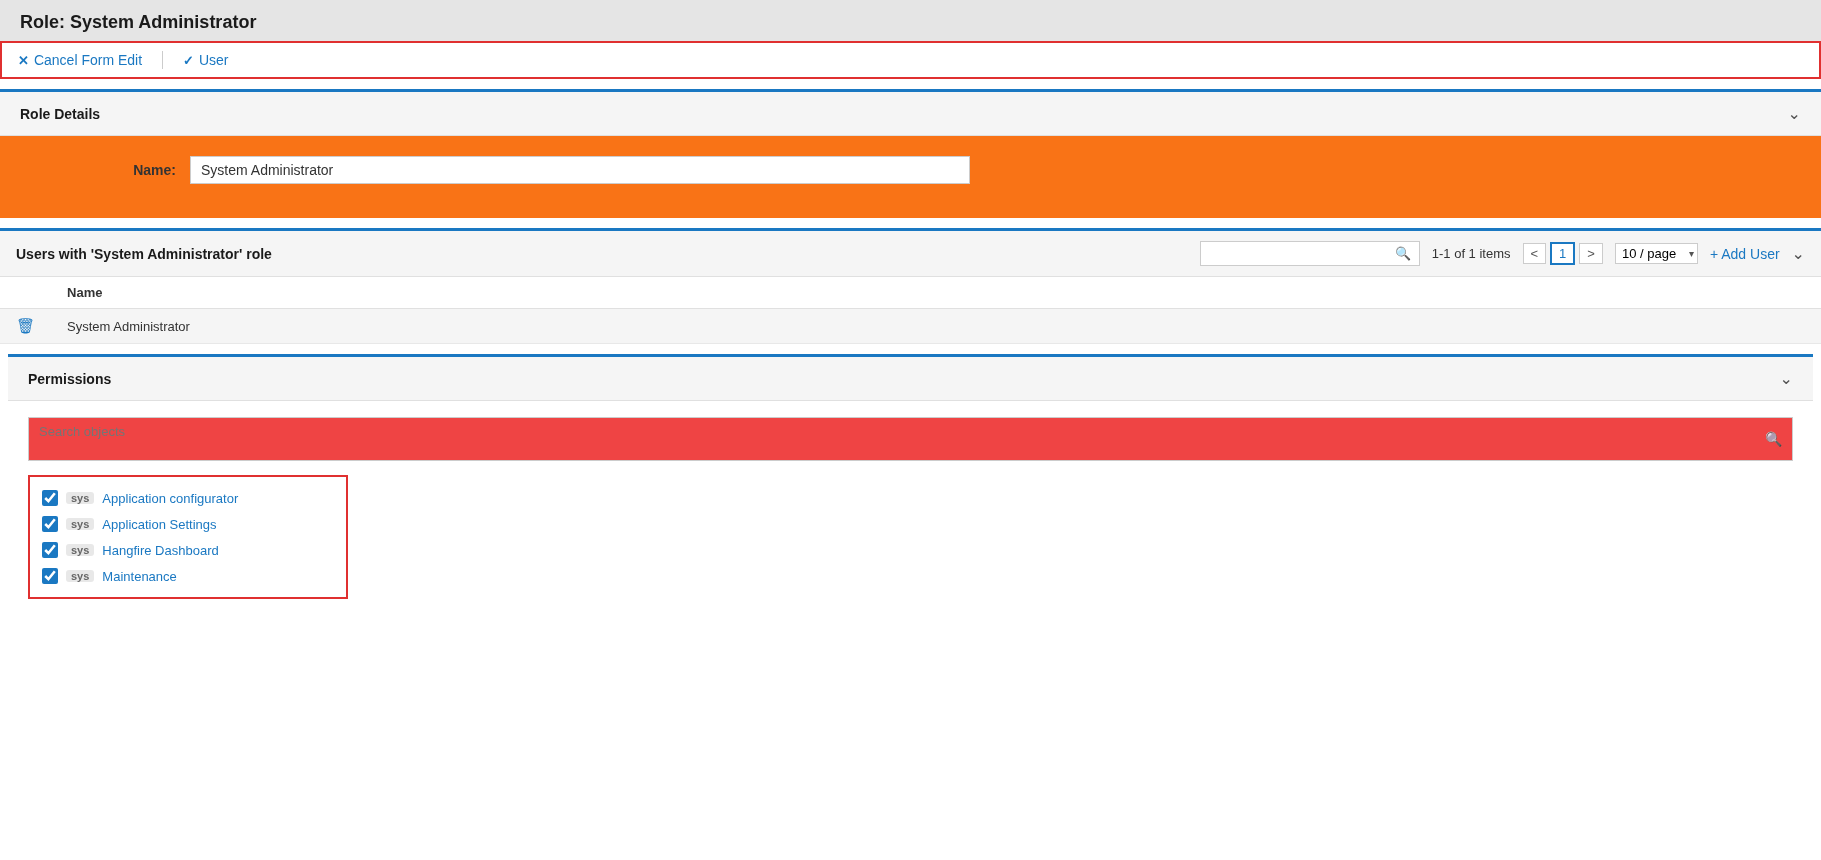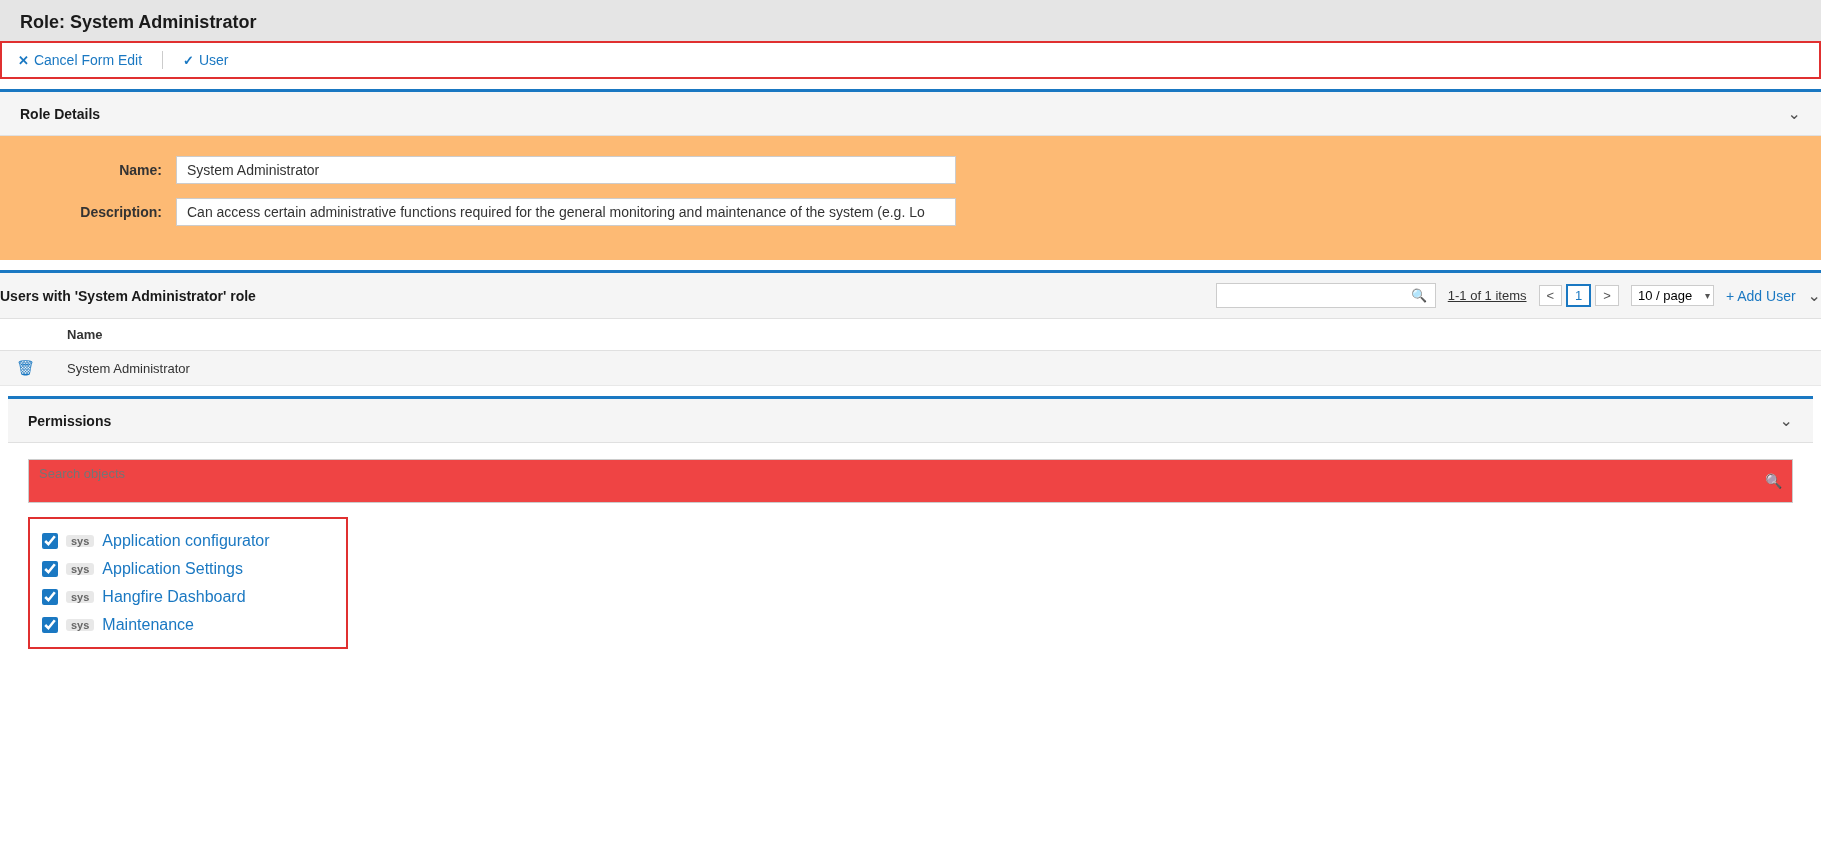--- a/index.html
+++ b/index.html
@@ -69,22 +69,22 @@
       font-weight: 600;
       color: #1a1a1a;
     }
     .chevron-icon {
       color: #555;
       font-size: 16px;
     }
 
     
     .form-body {
-      padding: 20px 30px 20px 16px;
-      background: #fdba74;
+      padding: 20px 30px 20px 30px;
+      background: #f97316;
     }
     .form-row {
       display: flex;
       align-items: flex-start;
       margin-bottom: 14px;
     }
     .form-label {
       width: 160px;
       text-align: right;
       padding-right: 14px;
@@ -106,21 +106,21 @@
 
     
     .users-section {
       background: #fff;
       border-top: 3px solid #1a78c2;
       margin: 10px 0;
     }
     .users-header {
       display: flex;
       align-items: center;
-      padding: 10px 0;
+      padding: 10px 16px;
       background: #f5f5f5;
       border-bottom: 1px solid #e0e0e0;
       gap: 12px;
     }
     .users-header-title {
       font-size: 14px;
       font-weight: 600;
       color: #1a1a1a;
       flex: 1;
     }
@@ -139,21 +139,20 @@
     .search-icon {
       position: absolute;
       right: 8px;
       color: #777;
       font-size: 13px;
     }
     .pagination-info {
       font-size: 13px;
       color: #333;
       white-space: nowrap;
-      text-decoration: underline;
     }
     .pagination-controls {
       display: flex;
       align-items: center;
       gap: 4px;
     }
     .pag-btn {
       border: 1px solid #ccc;
       background: #fff;
       padding: 2px 7px;
@@ -285,21 +284,21 @@
     }
     .perm-tag {
       font-size: 11px;
       color: #666;
       background: #e8e8e8;
       border-radius: 3px;
       padding: 0 5px;
       font-weight: 600;
     }
     .perm-label {
-      font-size: 16px;
+      font-size: 13px;
       color: #1a78c2;
     }
   </style>
 </head>
 <body>
 
 <div class="page-wrapper">
 
   <div class="page-title-bar">
     <h1 class="page-title">Role: System Administrator</h1>
@@ -319,24 +318,20 @@
 
   <div class="section">
     <div class="section-header">
       <span class="section-title">Role Details</span>
       <span class="chevron-icon">⌄</span>
     </div>
     <div class="form-body">
       <div class="form-row">
         <label class="form-label">Name:</label>
         <input class="form-input" type="text" value="System Administrator" style="">
-      </div>
-      <div class="form-row">
-        <label class="form-label">Description:</label>
-        <input class="form-input" type="text" value="Can access certain administrative functions required for the general monitoring and maintenance of the system (e.g. Lo" style="">
       </div>
     </div>
   </div>
 
   <div class="users-section">
     <div class="users-header">
       <span class="users-header-title">Users with 'System Administrator' role</span>
       <div class="search-box-wrapper">
         <input class="search-box" type="text" style="">
         <span class="search-icon">🔍</span>

